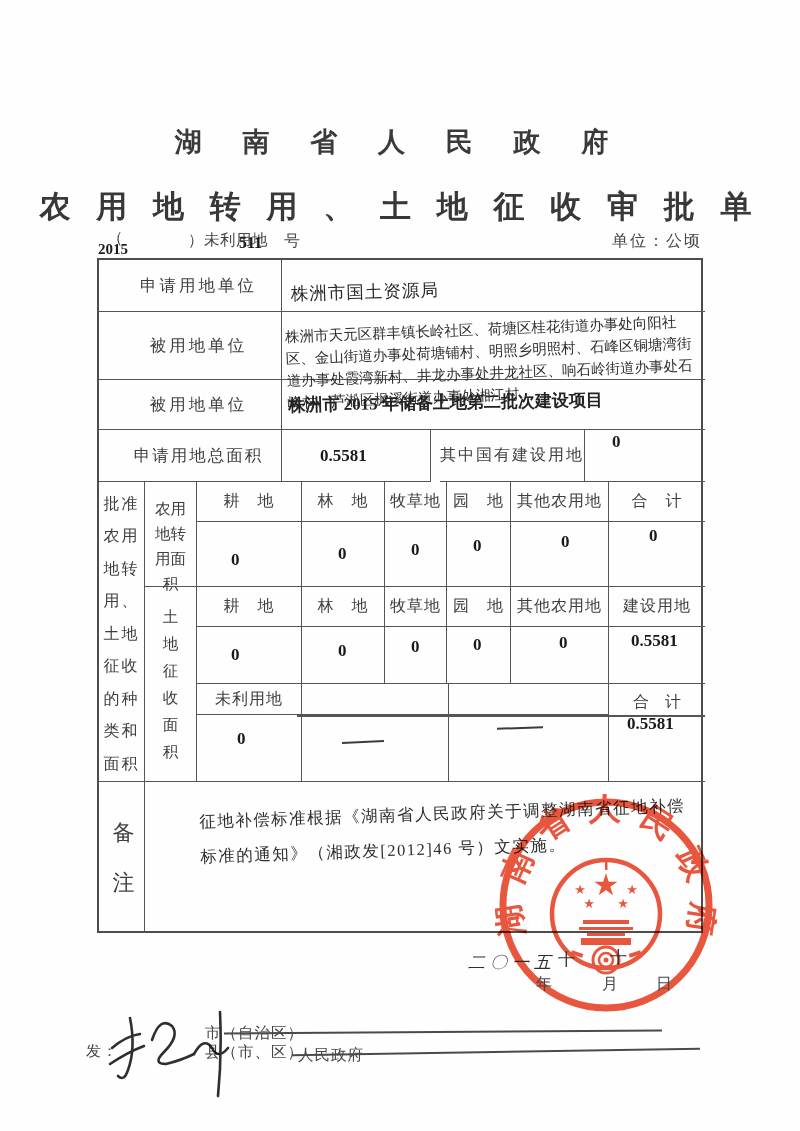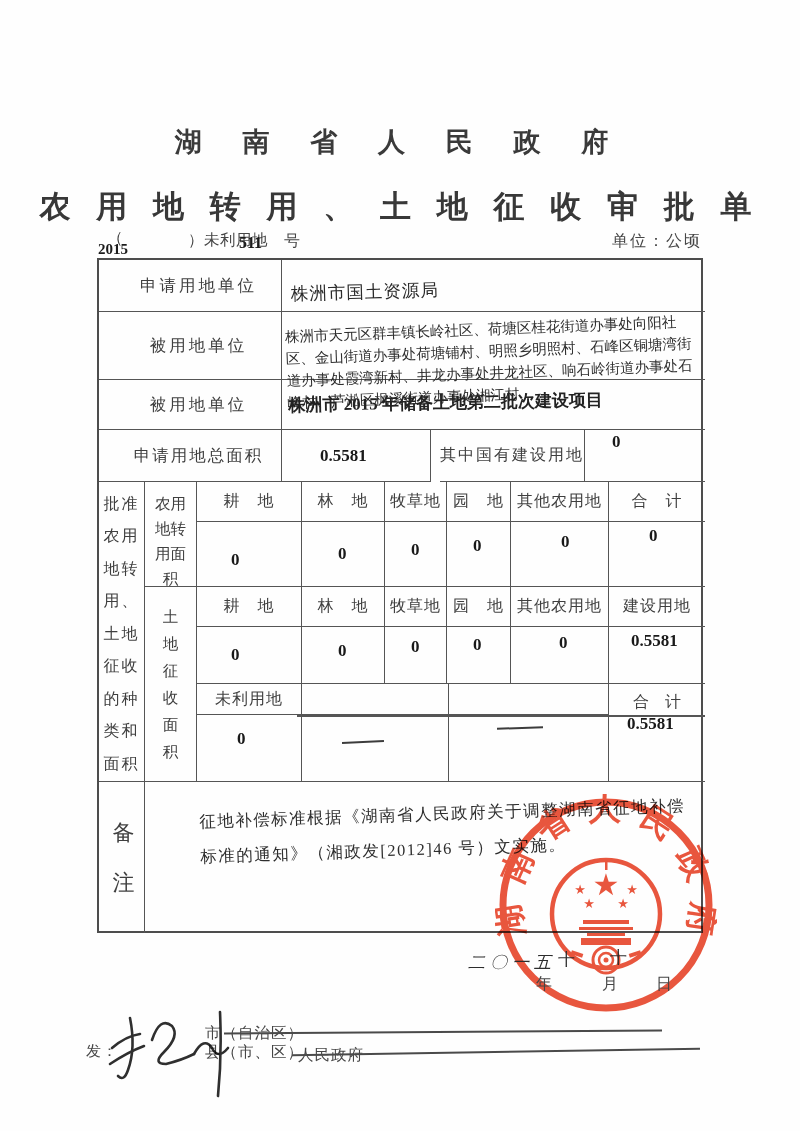--- a/index.html
+++ b/index.html
@@ -66,21 +66,21 @@
     </div>
     <div class="c br bb hd" style="left:332px;top:170px;width:145px;height:52px;letter-spacing:2px;margin-left:9px;">其中国有建设用地</div>
     <div class="c bb" style="left:477px;top:170px;width:129px;height:52px;">
       <span class="num" style="position:absolute;left:36px;top:2px;">0</span>
     </div>
 
     <div class="c br bb vcell" style="left:0;top:222px;width:46px;height:300px;align-items:center;">
       <div class="vtext" style="width:38px;font-size:16px;line-height:32.5px;padding-top:5px;letter-spacing:2px;">批准农用地转用、土地征收的种类和面积</div>
     </div>
 
-    <div class="c br bb vcell" style="left:46px;top:222px;width:52px;height:105px;align-items:center;">
+    <div class="c br bb vcell" style="left:46px;top:222px;width:52px;height:105px;">
       <div class="vtext" style="width:36px;font-size:15.5px;line-height:25px;padding-top:14px;">农用地转用面积</div>
     </div>
 
     <div class="c br bb hd" style="left:98px;top:222px;width:105px;height:40px;">耕　地</div>
     <div class="c br bb hd" style="left:203px;top:222px;width:83px;height:40px;">林　地</div>
     <div class="c br bb hd" style="left:286px;top:222px;width:62px;height:40px;">牧草地</div>
     <div class="c br bb hd" style="left:348px;top:222px;width:64px;height:40px;">园　地</div>
     <div class="c br bb hd" style="left:412px;top:222px;width:98px;height:40px;">其他农用地</div>
     <div class="c bb hd" style="left:510px;top:222px;width:96px;height:40px;">合　计</div>
 

